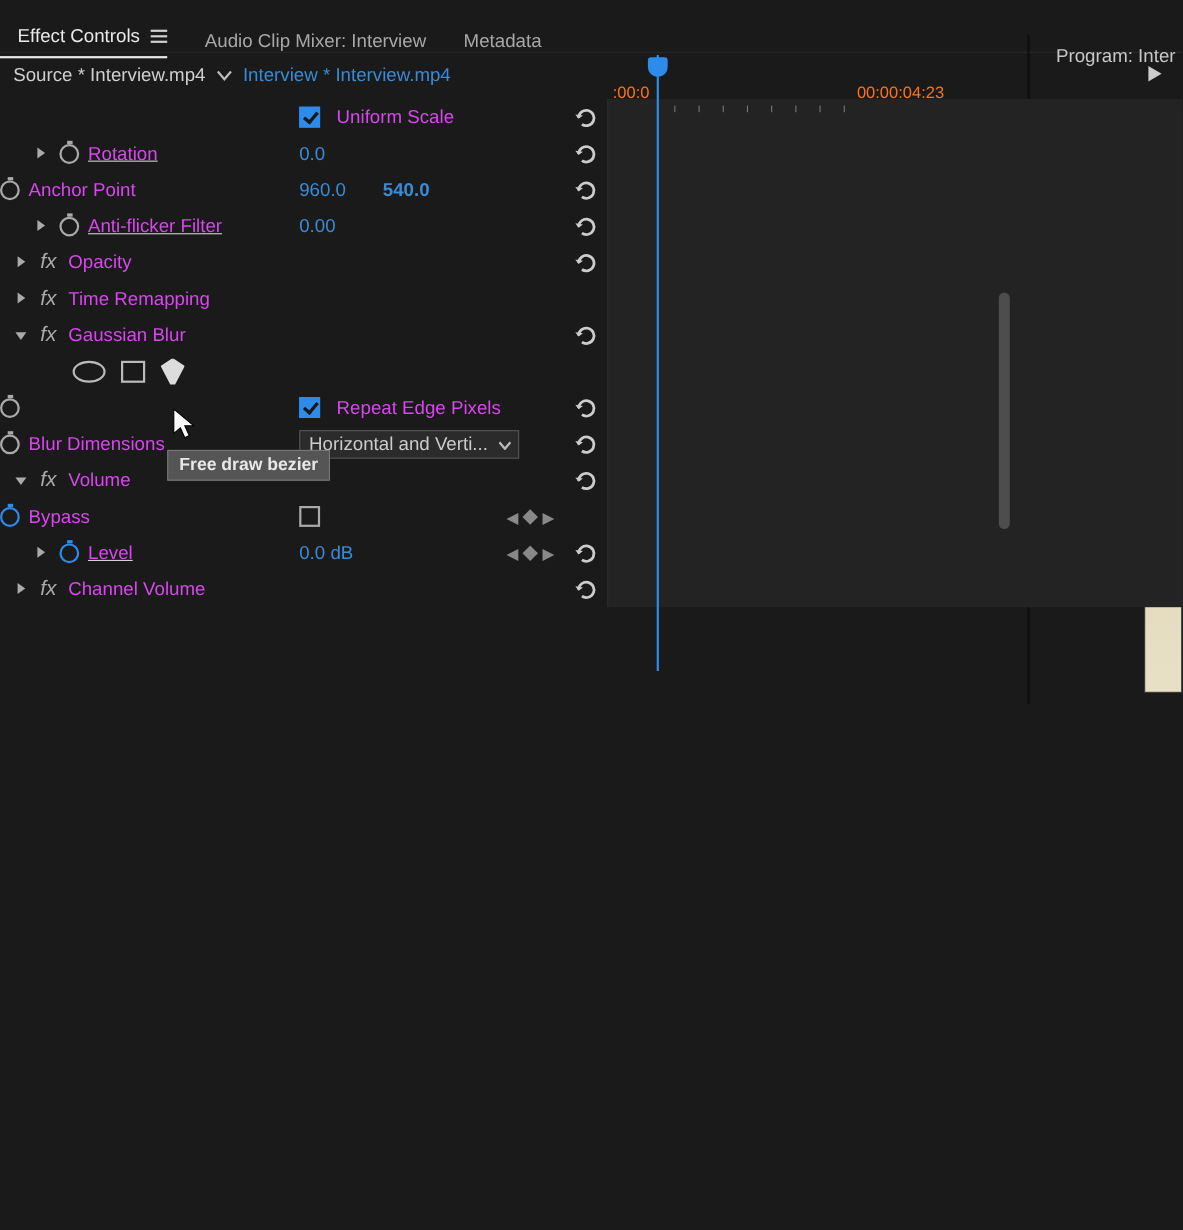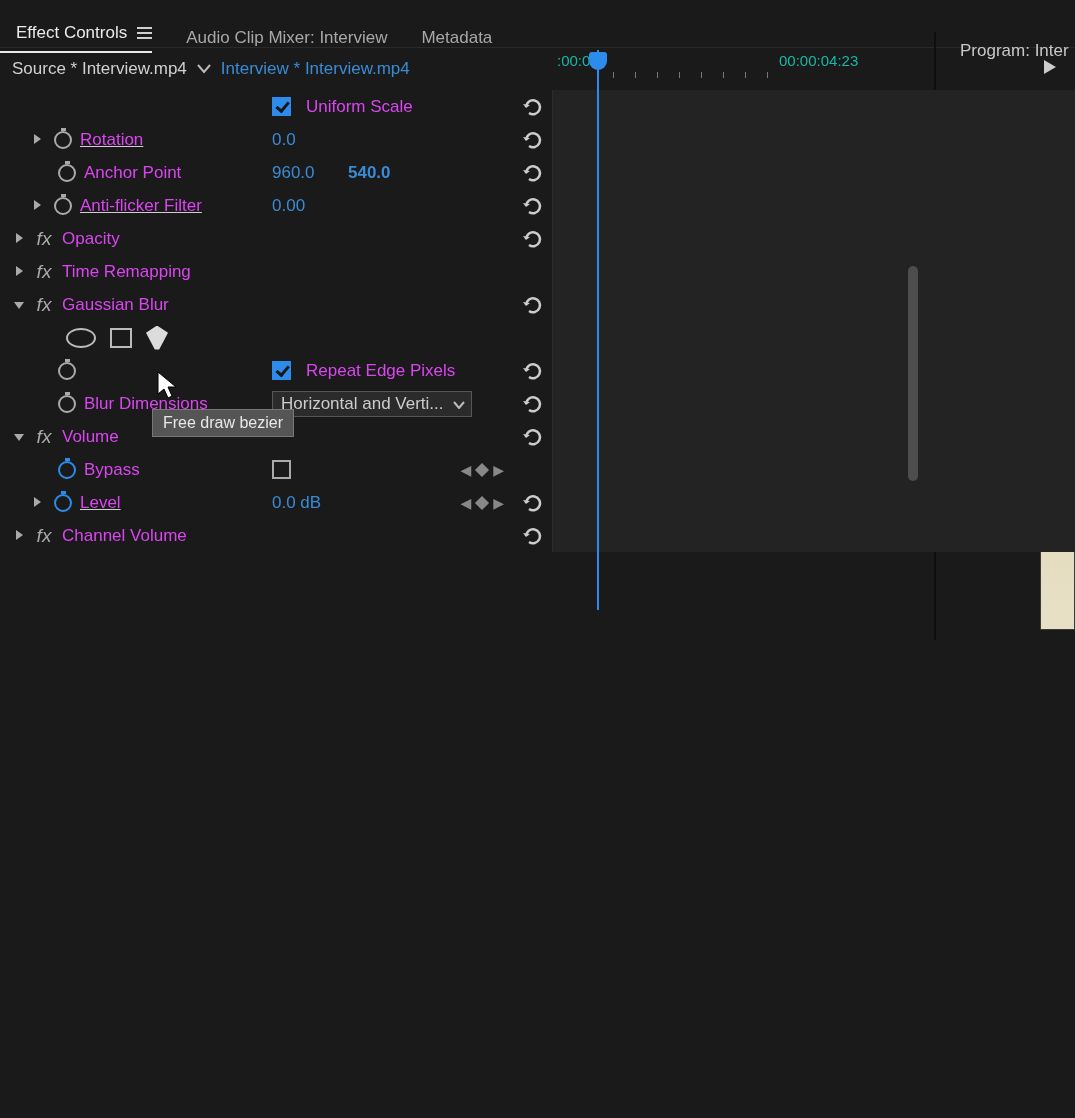--- a/index.html
+++ b/index.html
@@ -222,20 +222,21 @@
     position: absolute;
     left: 152px;
     top: 319px;
     background: #555;
     border: 1px solid #777;
     color: #e8e8e8;
     padding: 4px 10px;
     font-size: 16px;
     z-index: 50;
     pointer-events: none;
+    font-weight: bold;
   }
 
   .section-hdr {
     background: #262626;
     color: #d0d0d0;
     padding: 4px 18px 4px 18px;
     display: flex;
     align-items: center;
     justify-content: space-between;
     height: 33px;
@@ -259,22 +260,23 @@
     width: 10px; height: 10px;
     background: #888;
     transform: rotate(45deg);
     cursor: pointer;
   }
 
   
   .time-ruler {
     height: 32px;
     position: relative;
-    color: #14b8a6;
+    color: #f97316;
     font-size: 15px;
+    margin-top: 24px;
   }
   .time-label { position: absolute; top: 4px; }
   .tick { position: absolute; top: 24px; width: 1px; height: 6px; background: #777; }
   .playhead {
     position: absolute;
     top: 4px;
     width: 2px;
     background: #2d8ceb;
     z-index: 5;
   }
@@ -298,21 +300,21 @@
     position: absolute;
     right: 0;
     top: 176px;
     width: 10px;
     height: 215px;
     background: #4d4d4d;
     border-radius: 5px;
   }
 
   .indent1 { padding-left: 30px; text-decoration: underline; }
-  .indent2 { padding-left: 58px; }
+  .indent2 { }
   .indent0 { padding-left: 12px; }
 </style>
 </head>
 <body>
 
 <div class="top-tabs">
   <div class="tab active">
     <span>Effect Controls</span>
     <span class="hamburger-icon">
         <span></span>

